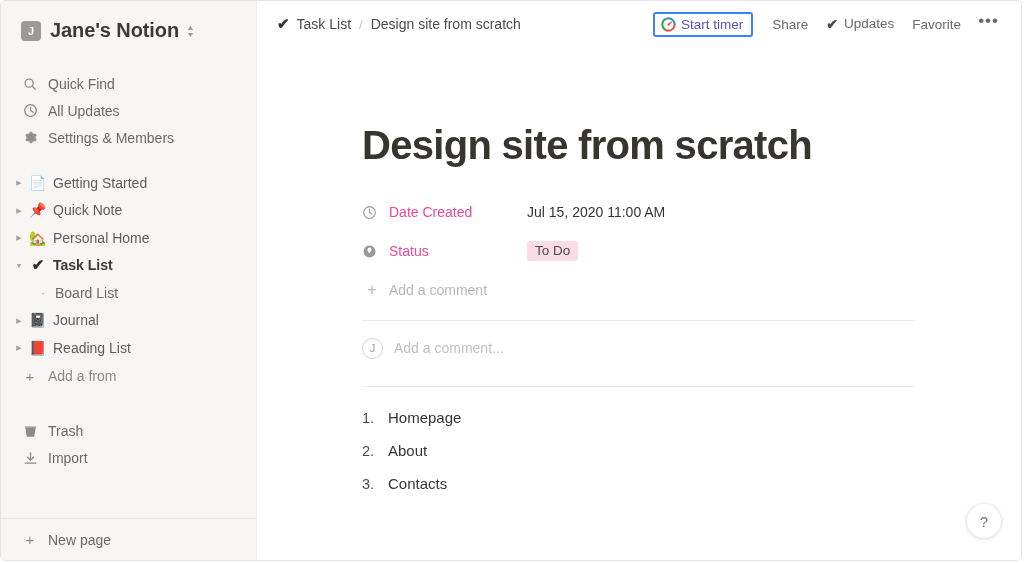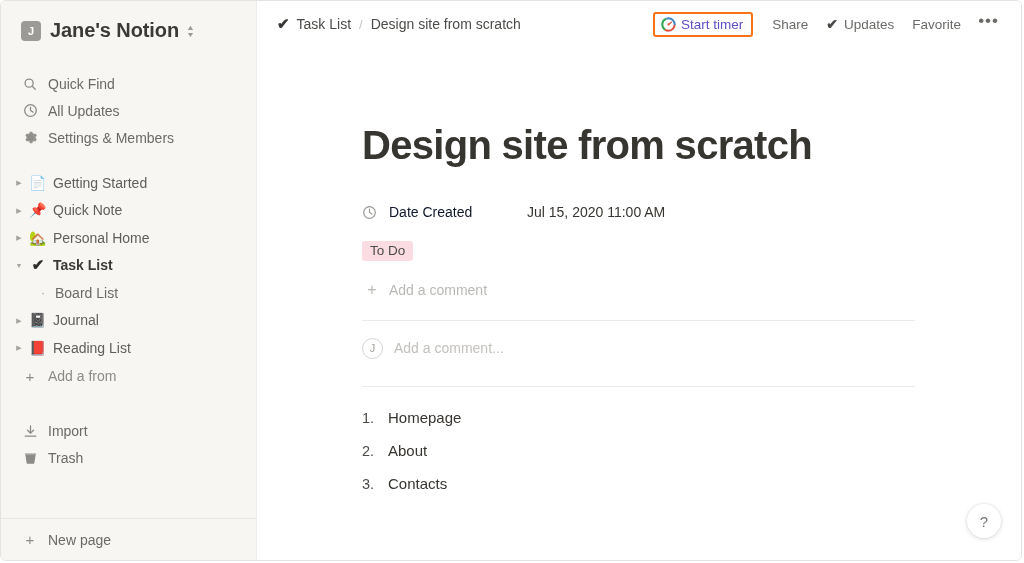--- a/index.html
+++ b/index.html
@@ -230,42 +230,42 @@
   .topbar-right {
     margin-left: auto;
     display: flex;
     align-items: center;
     gap: 0px;
   }
 
   #start-timer {
     display: flex;
     align-items: center;
-    border: 2px solid #f97316;
+    border: 2px solid #3b82f6;
     border-radius: 3px;
     padding: 3px 8px 3px 6px;
     background: #ffffff;
     cursor: pointer;
     margin-right: 10px;
   }
   .timer-ico { margin-right: 5px; display: flex; flex: none; }
   #start-timer .tlabel {
     font-size: 13.5px;
     color: #5b4fc4;
     white-space: nowrap;
   }
 
   .tb-btn {
     font-size: 13.5px;
     color: #6b6a67;
     padding: 5px 9px;
     cursor: pointer;
     border-radius: 3px;
     display: flex;
-    align-items: flex-end;
+    align-items: flex-start;
     white-space: nowrap;
   }
   .tb-check {
     margin-right: 6px;
     color: #4c4b48;
     font-size: 14px;
     font-weight: bold;
   }
   .tb-dots {
     font-size: 17px;
@@ -297,21 +297,21 @@
     display: flex;
     align-items: center;
     height: 30px;
     margin-bottom: 9px;
   }
   .prop-key {
     display: flex;
     align-items: center;
     width: 165px;
     flex: none;
-    color: #0f172a;
+    color: #ec4899;
     font-size: 14px;
     cursor: pointer;
   }
   .prop-ico {
     width: 20px;
     flex: none;
     display: flex;
     align-items: center;
     color: #9b9a97;
     margin-right: 7px;
@@ -505,37 +505,37 @@
         <span class="plus-ico">+</span>
         <span>Add a from</span>
       </div>
     </div>
 
     <div class="bottom-group">
 
 
       <div class="nav-item">
         <span class="nav-ico">
+          <svg width="15" height="15" viewBox="0 0 16 16" fill="#8d8b87">
+            <path d="M2.6 4.2h10.8l-1.2 8.2a1.6 1.6 0 01-1.6 1.3H5.4a1.6 1.6 0 01-1.6-1.3L2.6 4.2z"></path>
+            <rect x="2" y="2.6" width="12" height="1.5" rx="0.7"></rect>
+          </svg>
+        </span>
+        <span class="nav-label">Trash</span>
+      </div>
+
+      <div class="nav-item">
+        <span class="nav-ico">
           <svg width="15" height="15" viewBox="0 0 16 16" fill="none" stroke="#8d8b87" stroke-width="1.4" stroke-linecap="round">
             <path d="M8 2v7.4"></path>
               <path d="M4.8 6.6L8 9.8l3.2-3.2"></path>
               <path d="M2.4 13h11.2"></path>
           </svg>
         </span>
         <span class="nav-label">Import</span>
-      </div>
-
-      <div class="nav-item">
-        <span class="nav-ico">
-          <svg width="15" height="15" viewBox="0 0 16 16" fill="#8d8b87">
-            <path d="M2.6 4.2h10.8l-1.2 8.2a1.6 1.6 0 01-1.6 1.3H5.4a1.6 1.6 0 01-1.6-1.3L2.6 4.2z"></path>
-            <rect x="2" y="2.6" width="12" height="1.5" rx="0.7"></rect>
-          </svg>
-        </span>
-        <span class="nav-label">Trash</span>
       </div>
     </div>
 
     <div id="new-page-bar">
       <span class="plus-ico">+</span>
       <span>New page</span>
     </div>
   </div>
 
   <div id="main">
@@ -592,20 +592,28 @@
               <circle cx="8" cy="8" r="6.2"></circle>
                 <path d="M8 4.4V8l2.6 1.6" stroke-linecap="round"></path>
             </svg>
           </span>
           <span>Date Created</span>
         </div>
         <div class="prop-val">Jul 15, 2020 11:00 AM</div>
       </div>
 
       <div class="prop-row">
+        <div class="prop-key">
+          <span class="prop-ico">
+            <svg width="15" height="15" viewBox="0 0 16 16" fill="#9b9a97">
+              <path d="M8 1.6a6.4 6.4 0 100 12.8A6.4 6.4 0 008 1.6zm0 2.2a2.2 2.2 0 012.2 2.2c0 1.5-2.2 3.8-2.2 3.8S5.8 7.5 5.8 6A2.2 2.2 0 018 3.8z"></path>
+            </svg>
+          </span>
+          <span>Status</span>
+        </div>
         <div class="prop-val">
           <span class="pill">To Do</span>
         </div>
       </div>
 
       <div class="add-prop">
         <span class="prop-ico">+</span>
         <span>Add a comment</span>
       </div>
 

